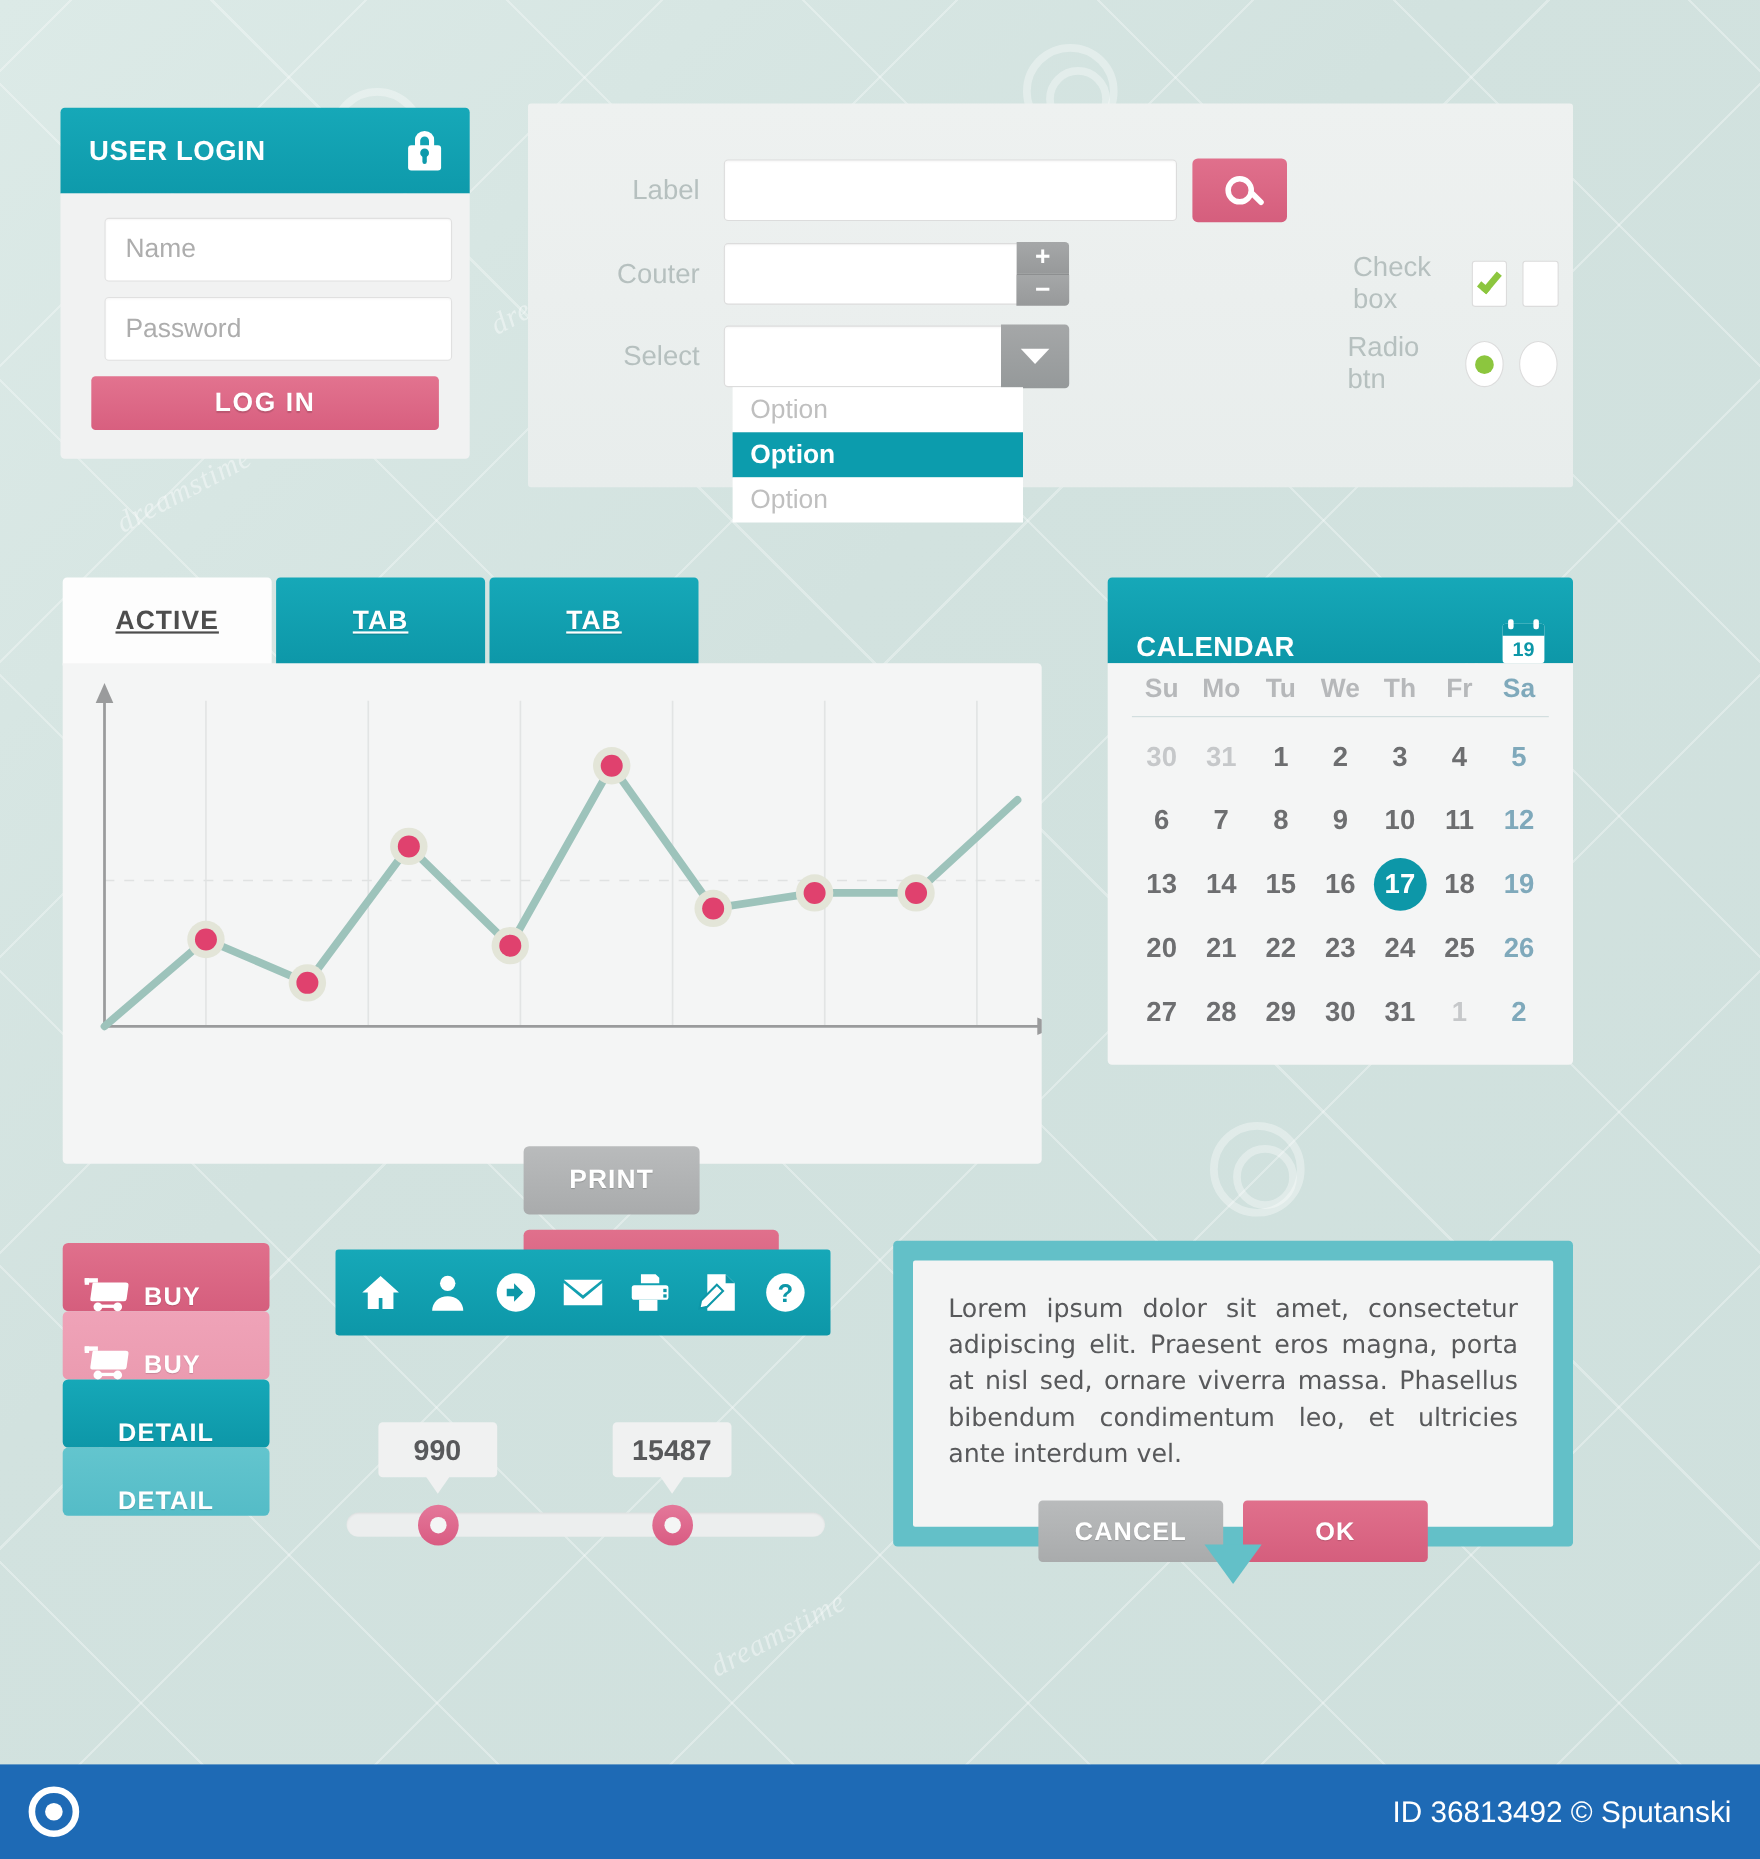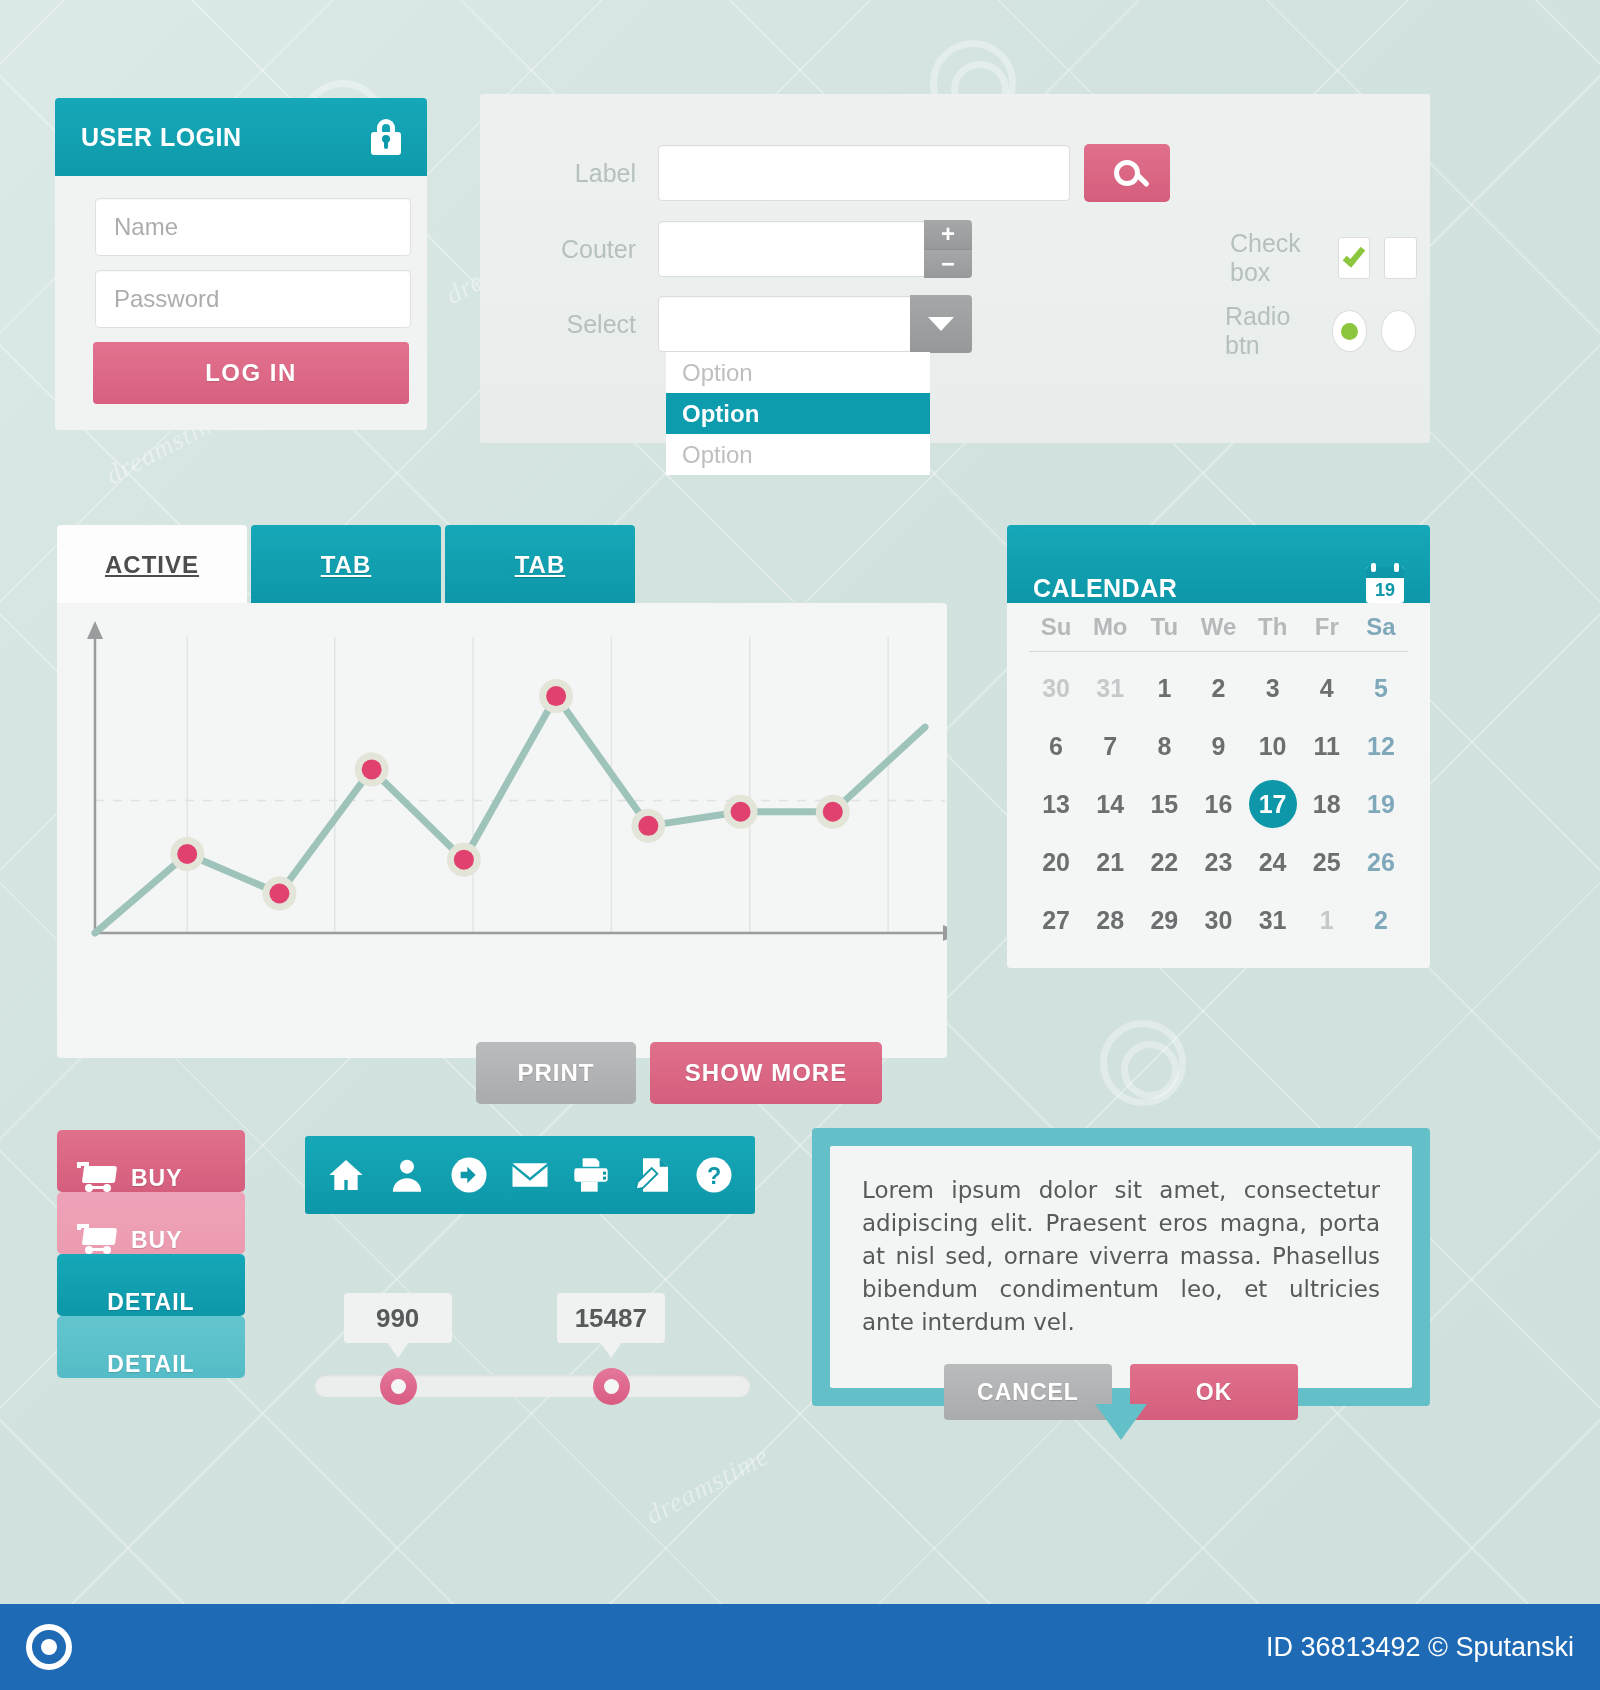--- a/index.html
+++ b/index.html
@@ -43,26 +43,25 @@
   #login .hdr h2{ font-size:25px; font-weight:bold; letter-spacing:.5px;}
   #login .body{ background:#f1f2f2; padding:22px 28px 26px; border-radius:0 0 4px 4px;}
   .txtin{
     width:100%; height:58px; background:#fff; border:1px solid #e0e0e0;
     border-radius:4px; display:flex; align-items:center; padding:0 18px;
     font-size:24px; color:#adadad; margin-bottom:14px;
     box-shadow: inset 0 1px 2px rgba(0,0,0,.04);
     margin-left: 12px;
   }
   .btn-login{
-    width:100%; height:62px; margin-top:6px;
+    width:100%; height:49px; margin-top:6px;
     background:linear-gradient(#e2738f,#d85f7f);
     border-radius:4px; color:#fff; font-size:24px; font-weight:bold;
     letter-spacing:1.5px; display:flex; align-items:center; justify-content:center;
     text-shadow:0 1px 1px rgba(0,0,0,.15);
-    margin-left:10px;
   }
   .lock{width:30px;height:36px;position:relative;}
   .lock .shackle{position:absolute;left:6px;top:0;width:18px;height:17px;border:5px solid #fff;border-bottom:none;border-radius:9px 9px 0 0;}
   .lock .bodyb{position:absolute;left:0;top:13px;width:30px;height:23px;background:#fff;border-radius:3px;}
   .lock .kh{position:absolute;left:13px;top:19px;width:4px;height:11px;background:#0e9aab;border-radius:2px;}
   .lock .kh:before{content:"";position:absolute;left:-2px;top:-3px;width:8px;height:8px;border-radius:50%;background:#0e9aab;}
 
   
   #formpanel{position:absolute;left:480px;top:94px;width:950px;height:349px;
     background:linear-gradient(#eef1f0,#e8edec); border-radius:3px;}
@@ -99,21 +98,21 @@
   
   #tabs{position:absolute;left:57px;top:525px;display:flex;}
   .tab{height:80px;width:190px;display:flex;align-items:center;justify-content:center;
     font-size:24px;font-weight:bold;letter-spacing:1px;border-radius:4px 4px 0 0;text-decoration:underline;}
   .tab.active{background:#fdfdfd;color:#4d4d4d;}
   .tab.inactive{background:linear-gradient(#16a8b8,#0d97a8);color:#fff;
     text-shadow:0 1px 1px rgba(0,0,0,.18);margin-left:4px;}
   #chartcard{position:absolute;left:57px;top:603px;width:890px;height:455px;
     background:#f4f5f5;border-radius:0 4px 4px 4px;}
   #chart{position:absolute;left:0;top:0;width:890px;height:455px;}
-  .cbtns{position:absolute;left:476px;top:1042px;display:flex;gap:14px;}
+  .cbtns{position:absolute;left:476px;top:1042px;display:flex;gap:14px;flex-direction:column;}
   .cbtn{height:62px;display:flex;align-items:center;justify-content:center;border-radius:5px;
     color:#fff;font-size:24px;font-weight:bold;letter-spacing:1px;text-shadow:0 1px 1px rgba(0,0,0,.18);}
   .cbtn.print{width:160px;background:linear-gradient(#b9bbbc,#a9abac);}
   .cbtn.show{width:232px;background:linear-gradient(#e0708c,#d55e7d);}
 
   
   #cal{position:absolute;left:1007px;top:525px;width:423px;}
   #cal .hdr{background:linear-gradient(#16a8b8,#0d97a8);height:78px;border-radius:4px 4px 0 0;
     color:#fff;display:flex;align-items:flex-end;justify-content:space-between;padding:0 26px;}
   #cal .hdr h2{font-size:25px;font-weight:bold;letter-spacing:.5px;}

